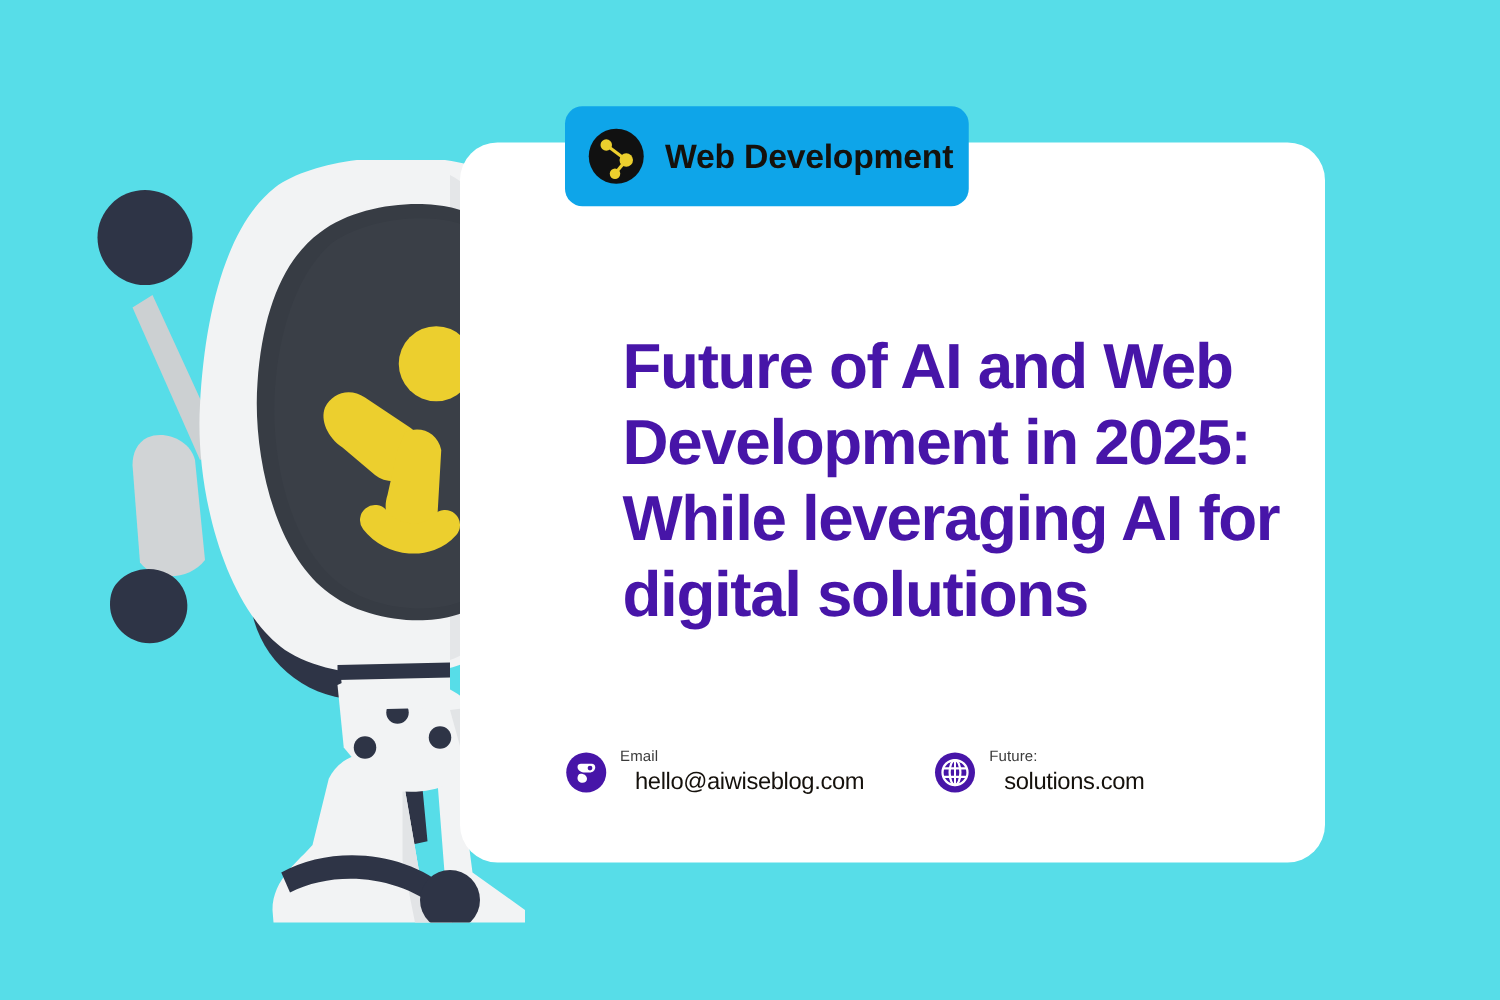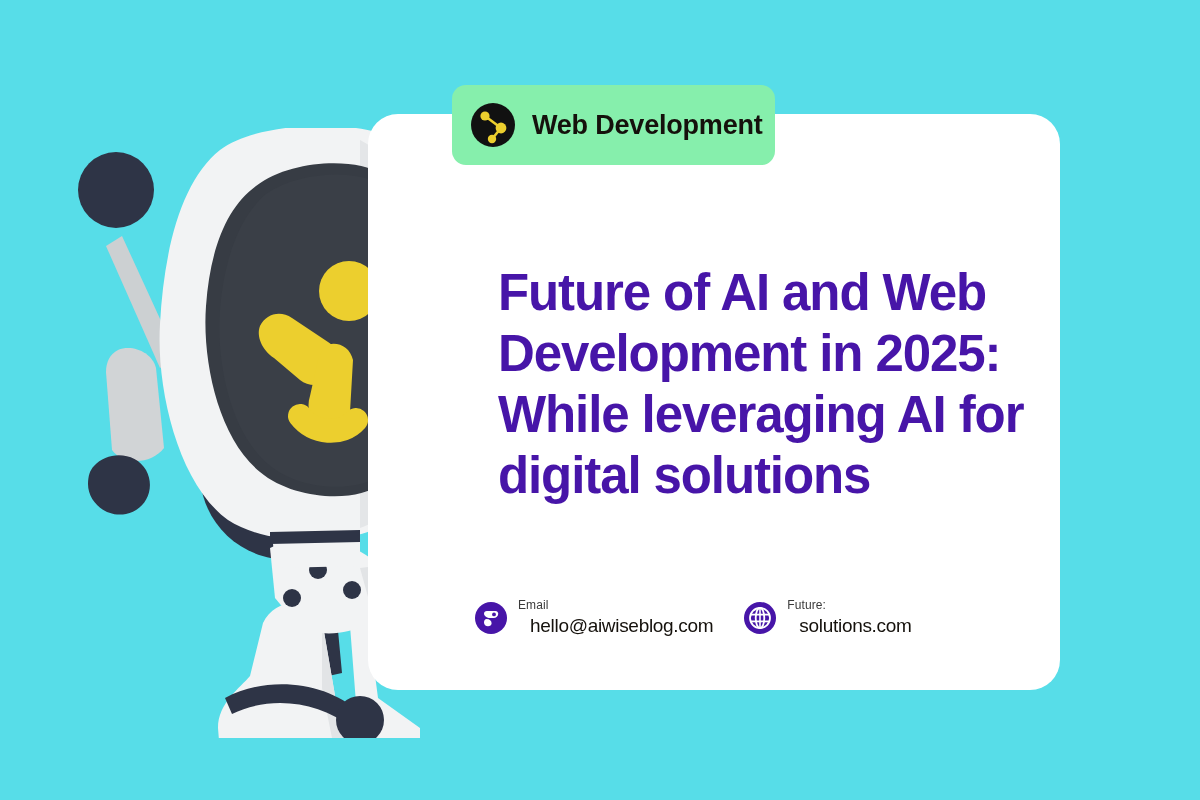--- a/index.html
+++ b/index.html
@@ -32,21 +32,21 @@
     border-radius: 30px;
   }
 
   
   .badge {
     position: absolute;
     left: 452px;
     top: 85px;
     width: 323px;
     height: 80px;
-    background: #86efac;
+    background: #0ea5e9;
     border-radius: 14px;
     display: flex;
     align-items: center;
     padding-left: 18px;
     box-sizing: border-box;
   }
   .badge-logo {
     width: 46px;
     height: 46px;
     flex: 0 0 46px;
@@ -72,25 +72,25 @@
     font-weight: 800;
     letter-spacing: -1.1px;
     font-family: "Liberation Sans", sans-serif;
     margin-left: 44px;
     -webkit-font-smoothing: antialiased;
   }
 
   
   .contact-row {
     position: absolute;
-    left: 474px;
+    left: 452px;
     top: 598px;
     display: flex;
     align-items: center;
-    gap: 30px;
+    gap: 56px;
     justify-content: space-between;
   }
   .contact-item {
     display: flex;
     align-items: center;
   }
   .contact-icon {
     width: 34px;
     height: 34px;
     flex: 0 0 34px;

